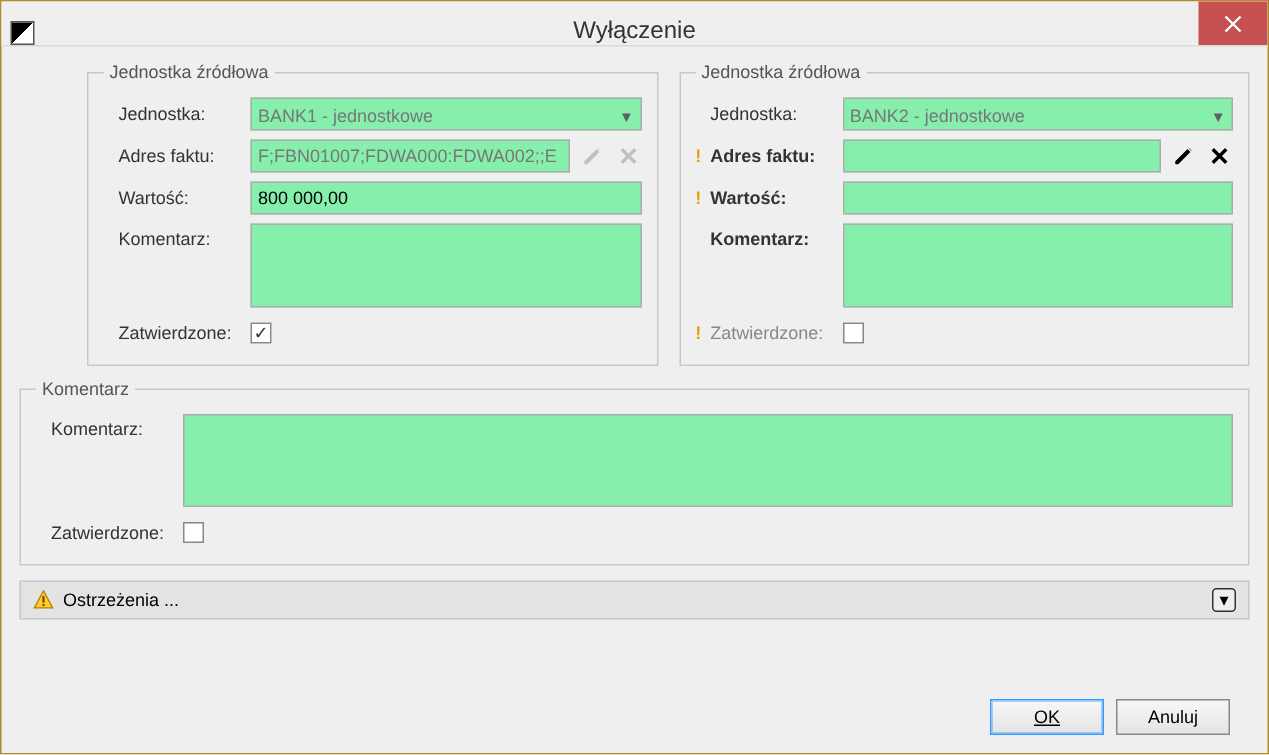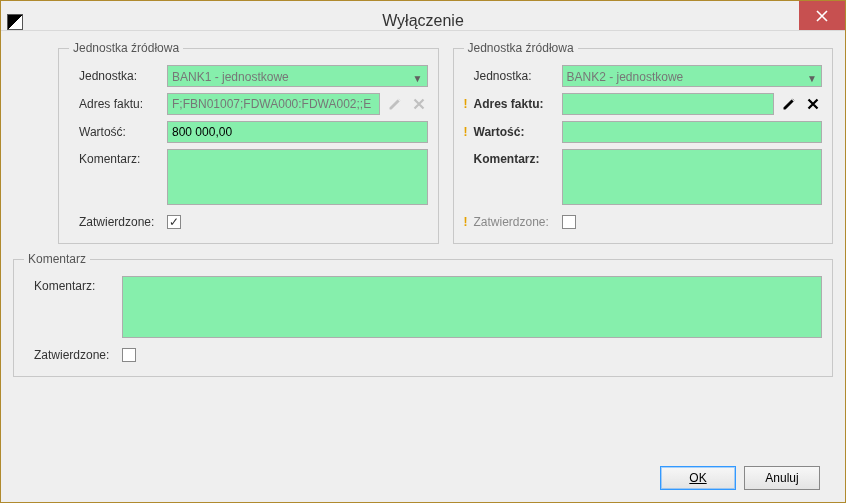--- a/index.html
+++ b/index.html
@@ -186,20 +186,33 @@
       </div>
       <div class="row">
         <div class="lbl-col">
             <span class="warn"></span>
             <span class="lbl">Zatwierdzone:</span>
           </div>
         <div class="checkbox"></div>
       </div>
     </fieldset>
 
+    <div class="warnings-bar">
+      <span class="warn-icon">
+        <svg viewBox="0 0 16 16">
+            <path d="M8 1 L15 14 L1 14 Z" fill="#ffcc33" stroke="#b57f00" stroke-width="1"></path>
+            <rect x="7.2" y="5" width="1.6" height="5" fill="#6b4a00"></rect>
+            <rect x="7.2" y="11" width="1.6" height="1.6" fill="#6b4a00"></rect>
+          </svg>
+      </span>
+      <span>Ostrzeżenia ...</span>
+      <span class="expand">
+        <span>▾</span>
+      </span>
+    </div>
   </div>
 
   <div class="footer">
     <div class="btn default">
         <span class="ul">OK</span>
       </div>
     <div class="btn">
         <span>Anuluj</span>
       </div>
   </div>

